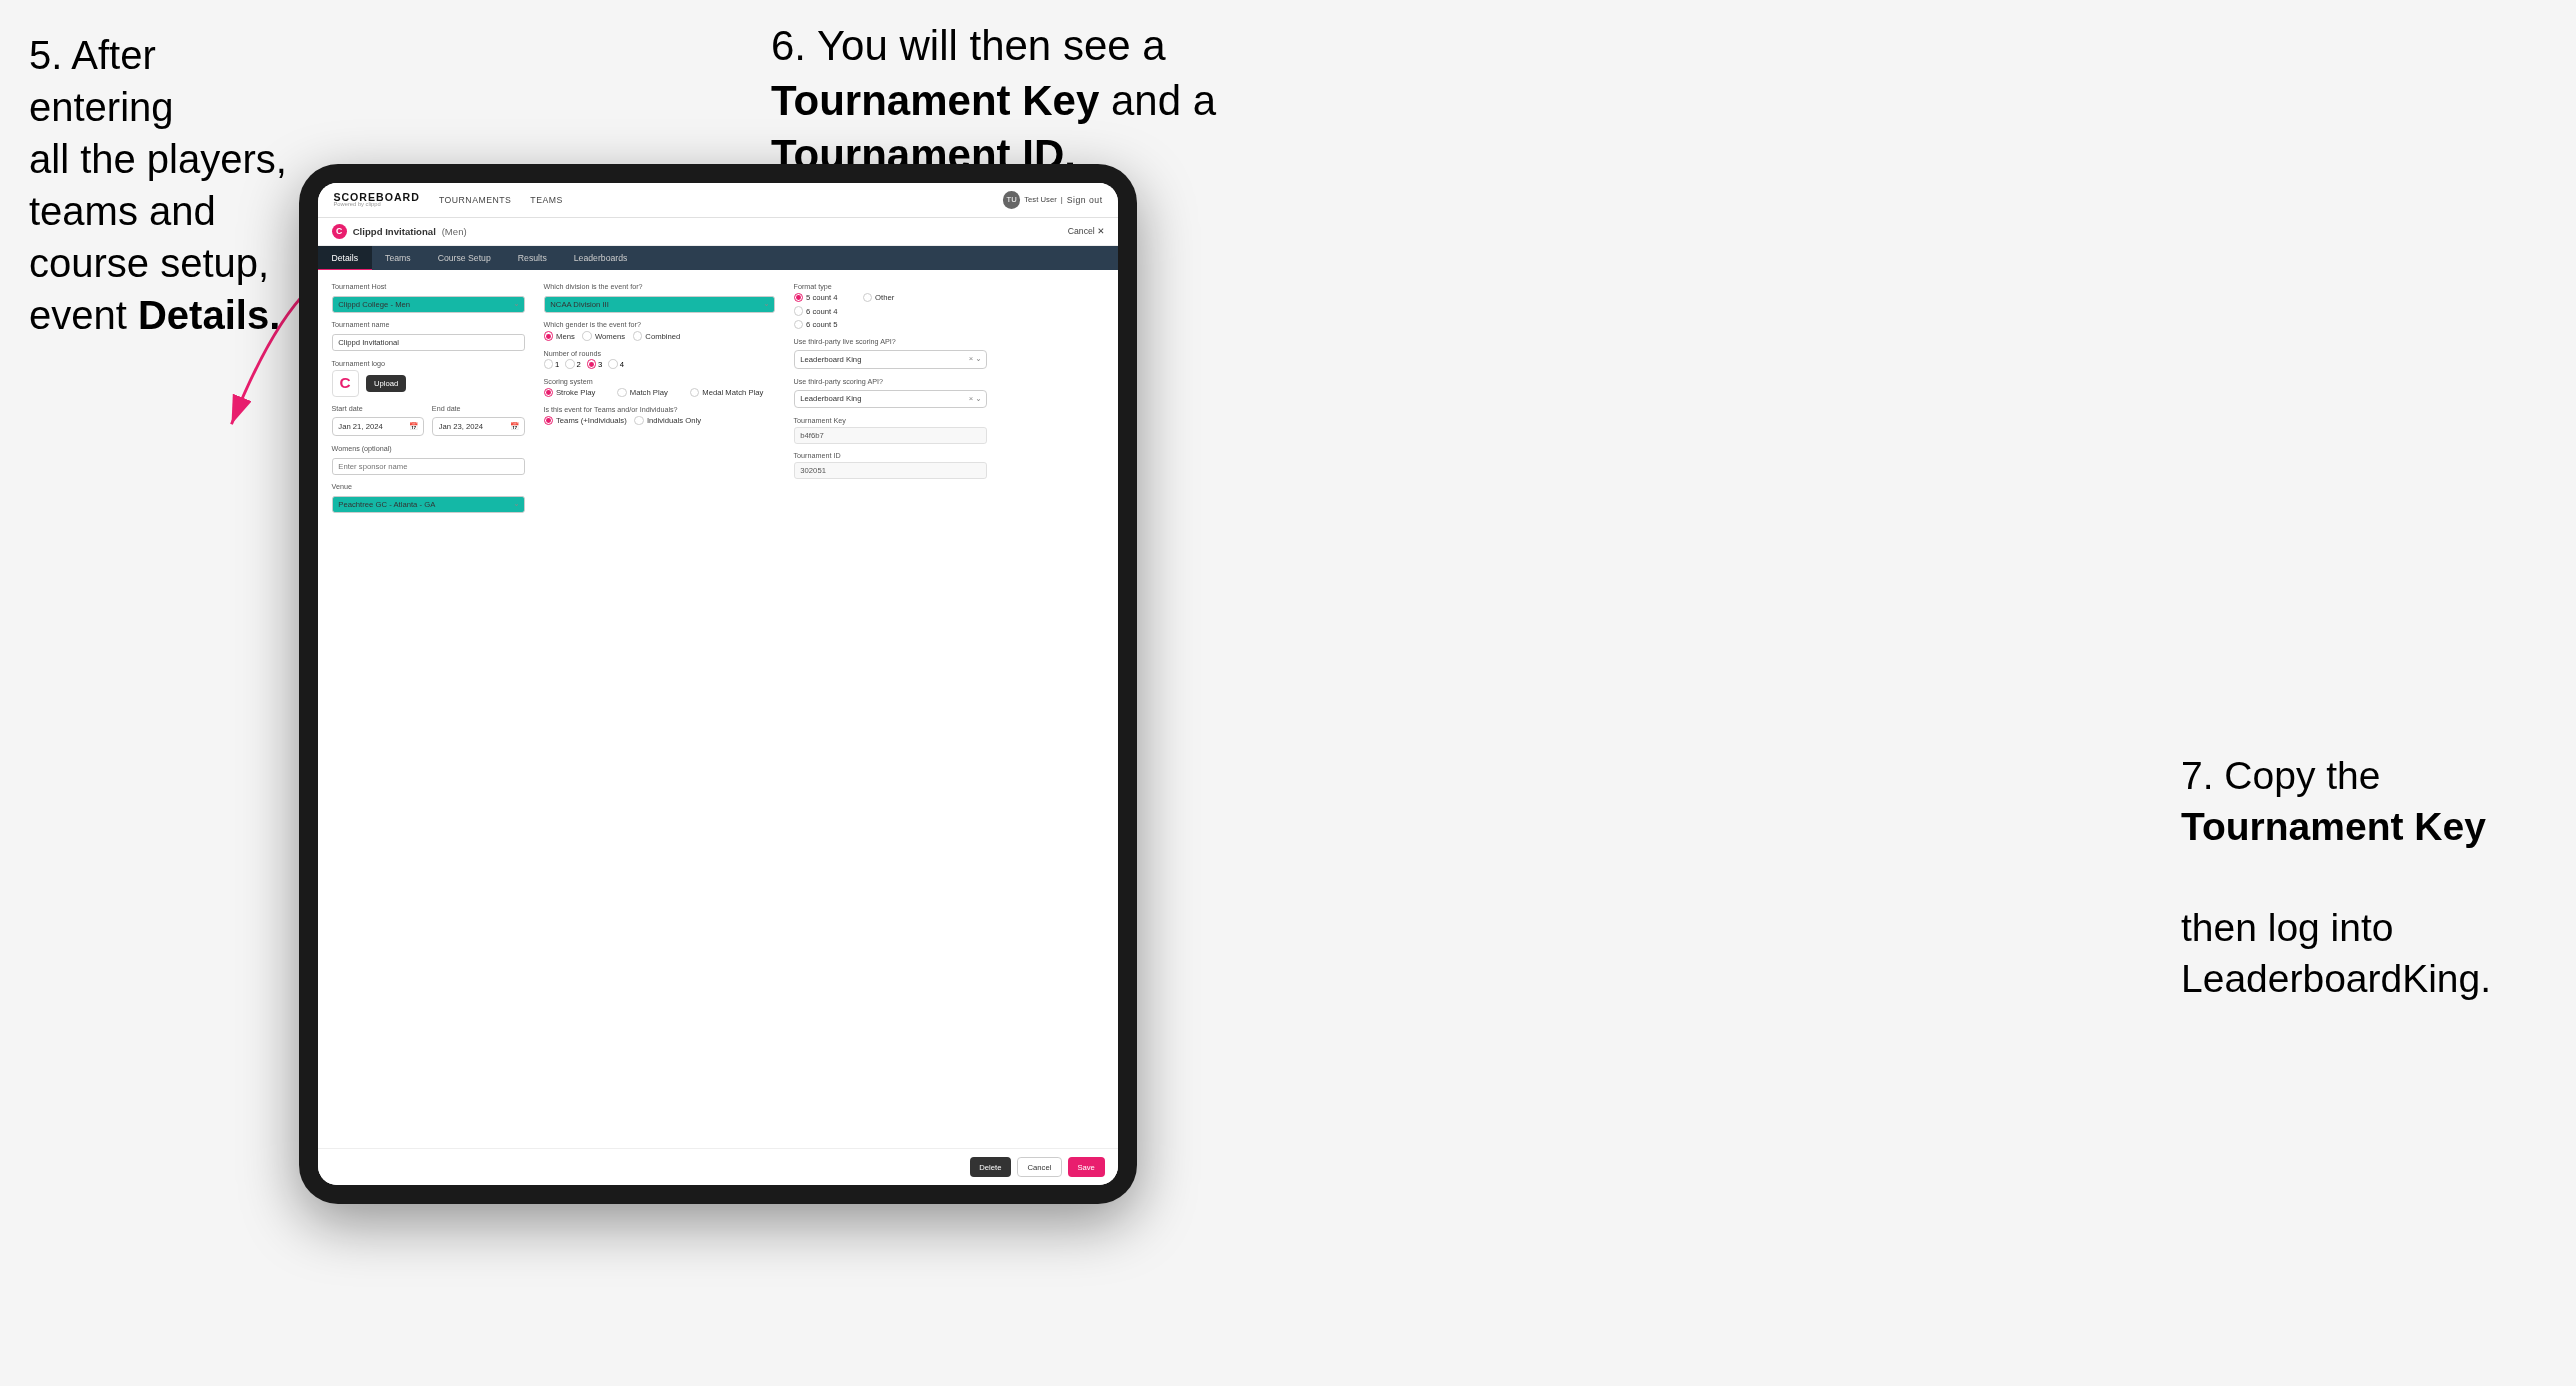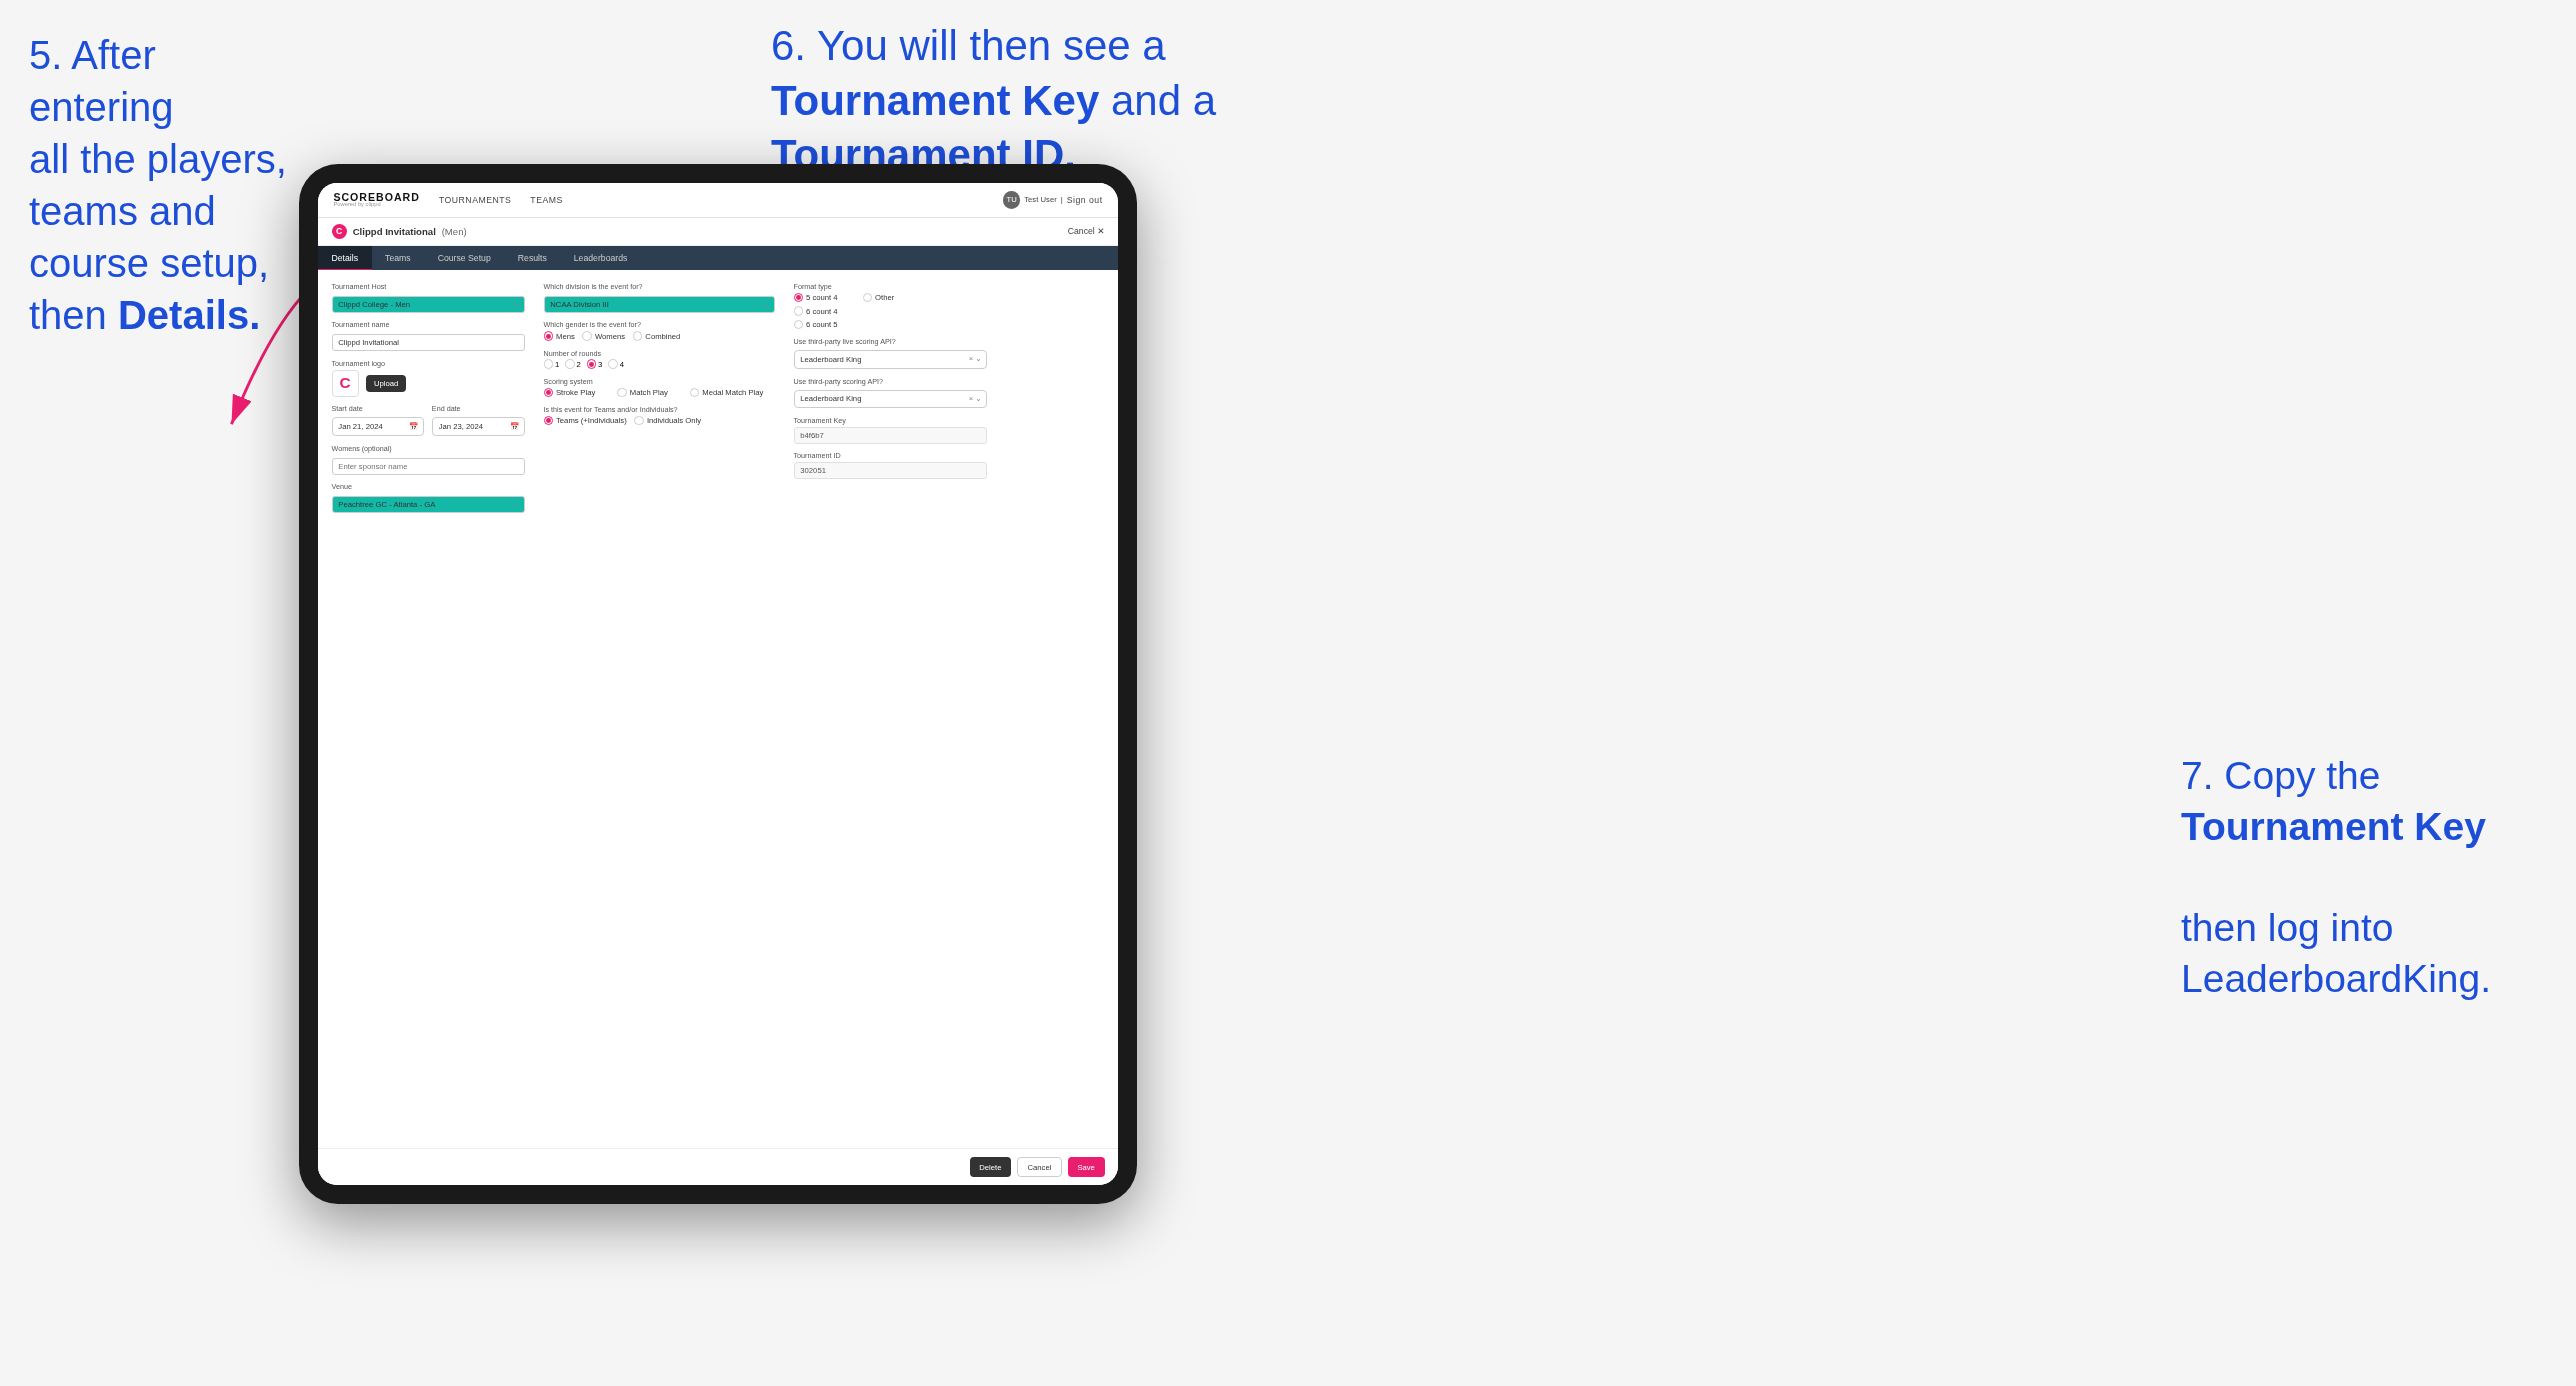--- a/index.html
+++ b/index.html
@@ -10,21 +10,21 @@
       height: 1386px;
       position: relative;
       overflow: hidden;
     }
 
     
     .annotation {
       position: absolute;
       font-size: 40px;
       line-height: 1.3;
-      color: #1d4ed8;
+      color: #000000;
     }
     .annotation strong { font-weight: 700; }
 
     .annotation-left {
       left: 29px;
       top: 29px;
       width: 270px;
     }
 
     .annotation-top-right {
@@ -426,21 +426,21 @@
 
   </style>
 </head>
 <body>
 
 <div class="annotation annotation-left">
   <span>5. After entering</span><br>
   <span>all the players,</span><br>
   <span>teams and</span><br>
   <span>course setup,</span><br>
-  <span>then </span><strong>Details.</strong>
+  <span>event </span><strong>Details.</strong>
 </div>
 
 <div class="annotation annotation-top-right">
   <span>6. You will then see a</span><br>
   <strong>Tournament Key</strong><span> and a </span><strong>Tournament ID.</strong>
 </div>
 
 <div class="annotation annotation-bottom-right">
   <span>7. Copy the</span><br>
   <strong>Tournament Key</strong><br>

